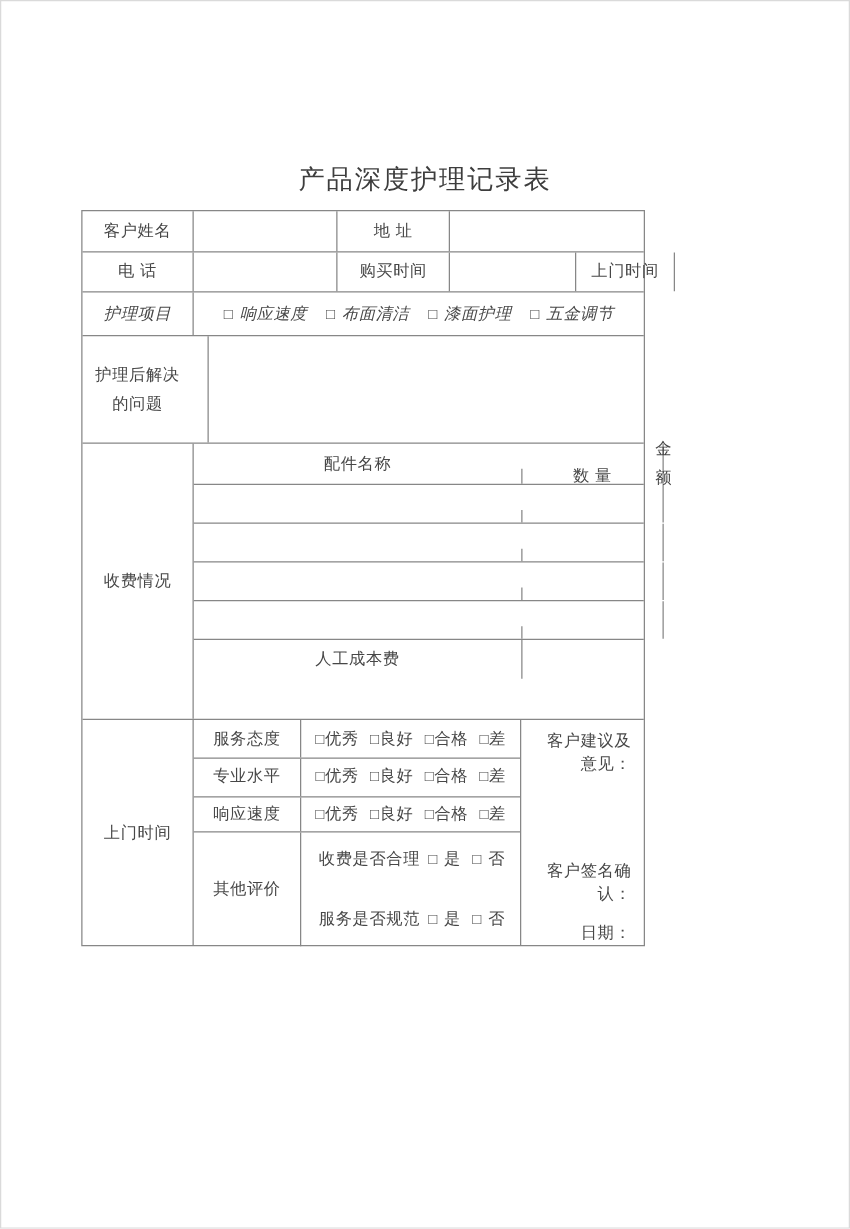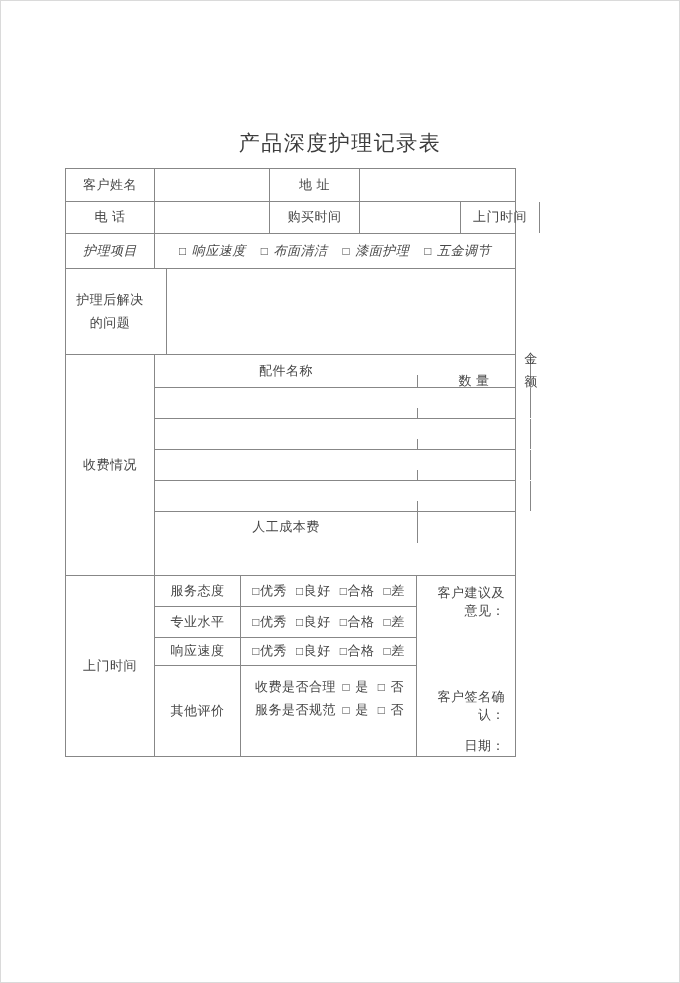--- a/index.html
+++ b/index.html
@@ -26,37 +26,37 @@
   .w88{width:88px;flex:none;}
   .w115{width:115px;flex:none;}
   .w90{width:90px;flex:none;}
   .w101{width:101px;flex:none;}
   .w79{width:79px;flex:none;}
   .w85{width:85px;flex:none;}
   .w262{width:262px;flex:none;}
   .w113{width:113px;flex:none;margin-top:20px;}
   .f1{flex:1;min-width:0;}
   .h32{height:32px;}
-  .h31{height:31px;}
+  .h31{height:31px;font-family:Liberation Mono, monospace;}
   .h33{height:33px;}
   .h30{height:30px;justify-content:center;}
   .h28{height:28px;}
   .h35{height:35px;font-style:italic;}
   .h61{height:61px;}
   .h86{height:86px;gap:12px;}
   .h88{height:88px;}
   .h92{height:92px;}
   .h221{height:221px;}
   .h181{height:181px;}
   .opts{display:flex;align-items:center;justify-content:center;gap:9px;}
   .opts-wide{gap:15px;}
   .opt{display:inline-flex;align-items:center;white-space:nowrap;}
   .opt-sp{gap:5px;}
   .cb{font-size:12px;line-height:1;position:relative;top:-0.5px;}
-  .other-q{flex-direction:column;align-items:stretch;justify-content:flex-start;
+  .other-q{flex-direction:column;align-items:stretch;justify-content:space-between;
            padding:10px 12px 10px 14px;}
   .qline{display:flex;align-items:center;justify-content:space-between;}
   .yn{display:inline-flex;gap:9px;}
   .remarks{display:block;padding:4px 10px 0 14px;text-align:right;}
   .remarks .line1{margin-top:4px;}
   .remarks .line2{margin-top:68px;}
   .remarks .line3{margin-top:13px;}
 </style>
 </head>
 <body>

